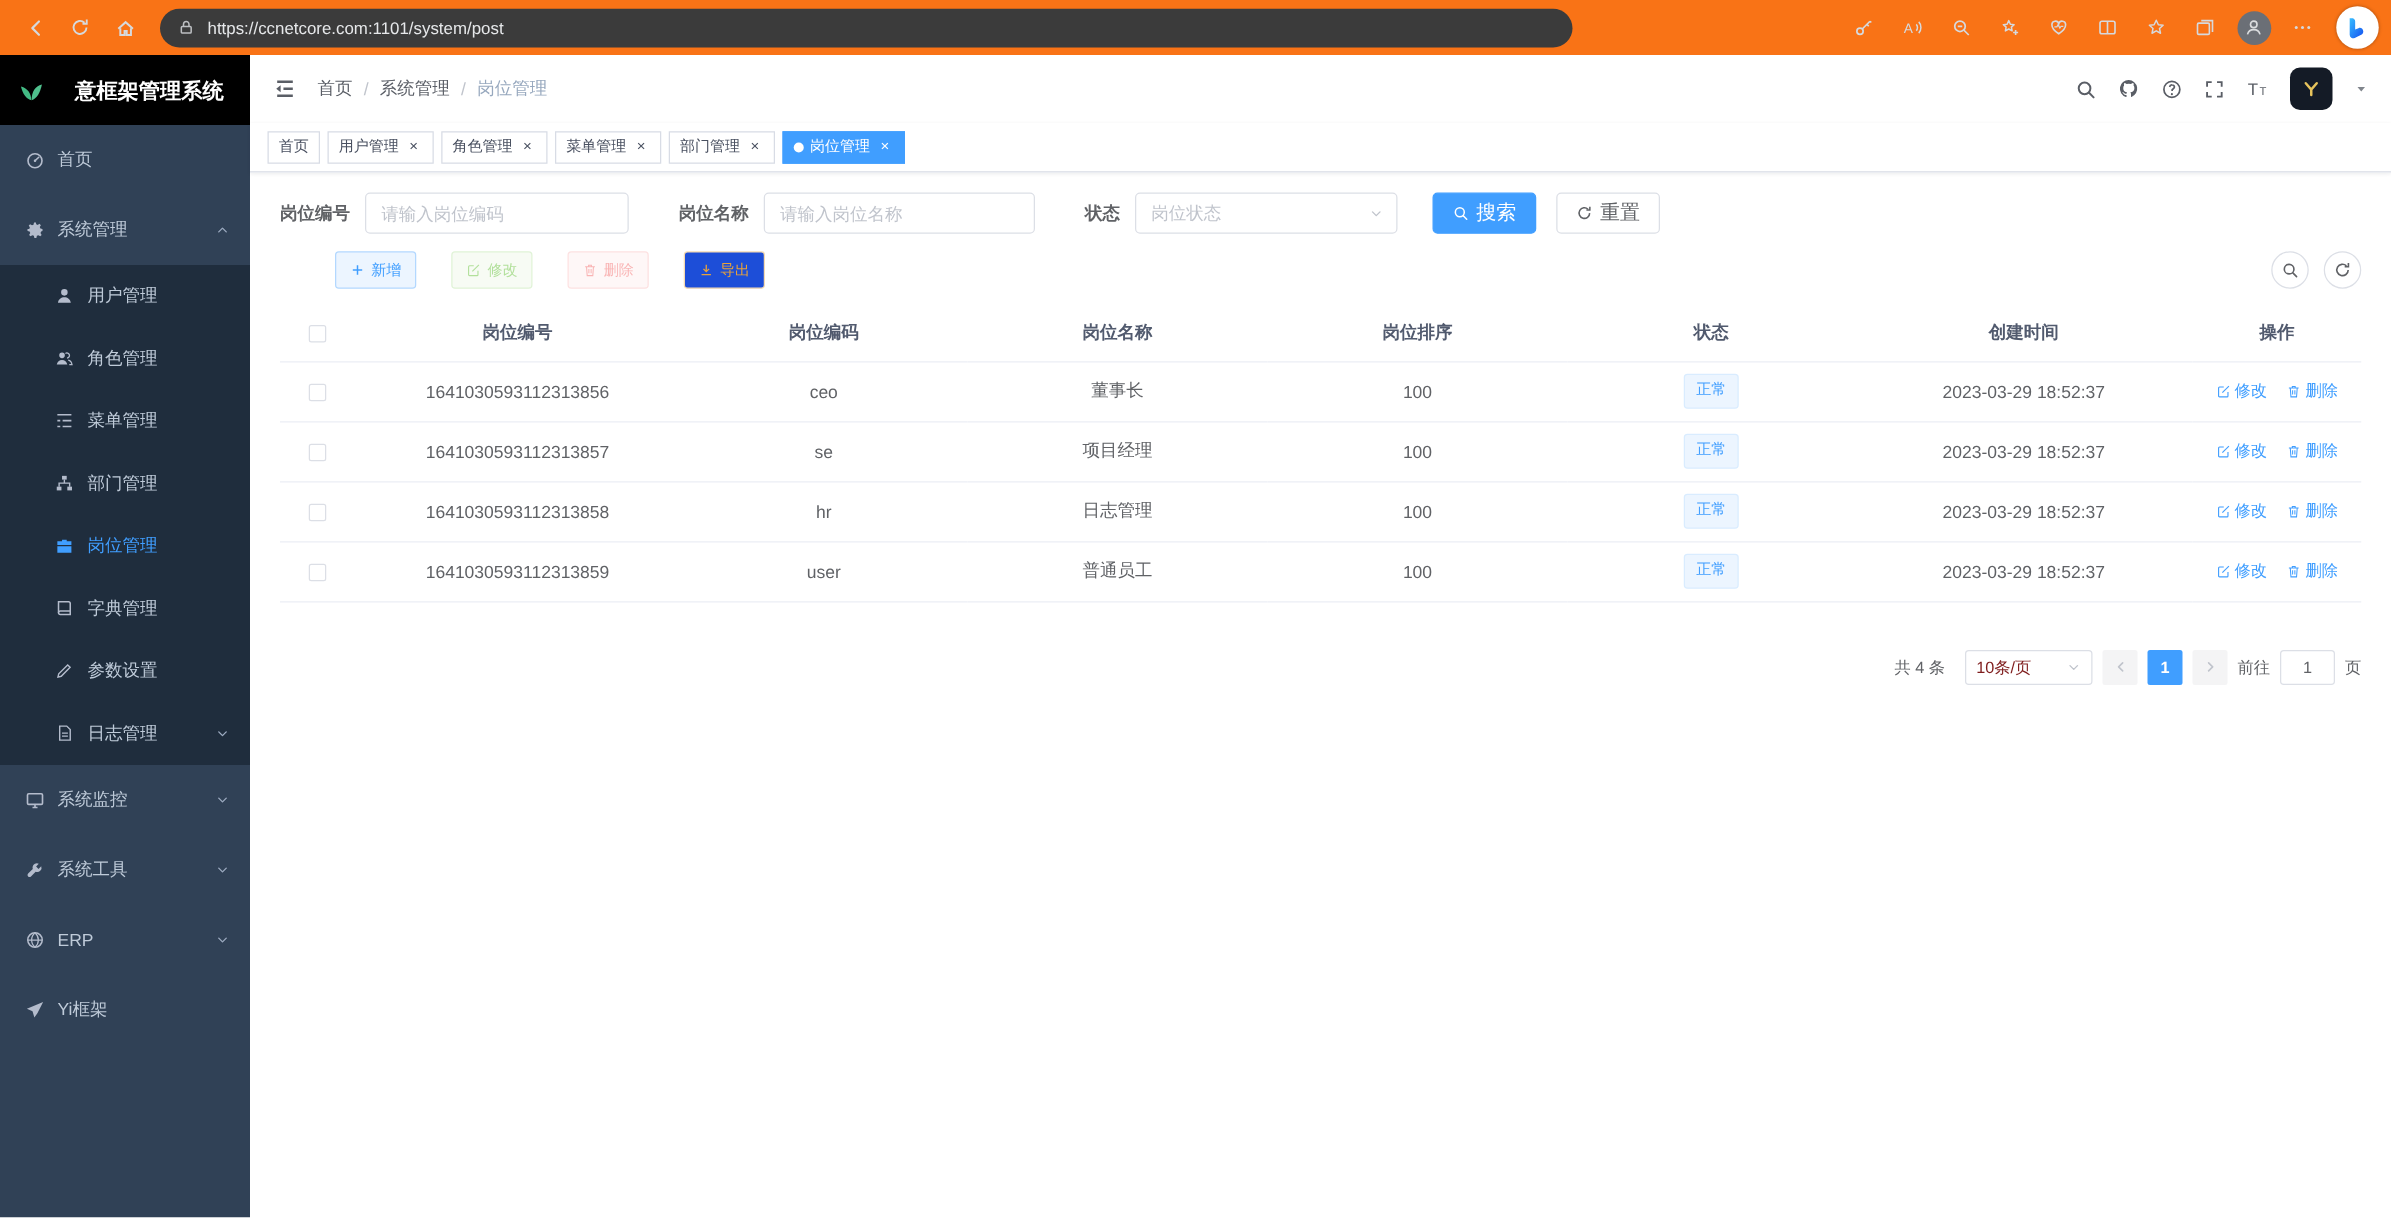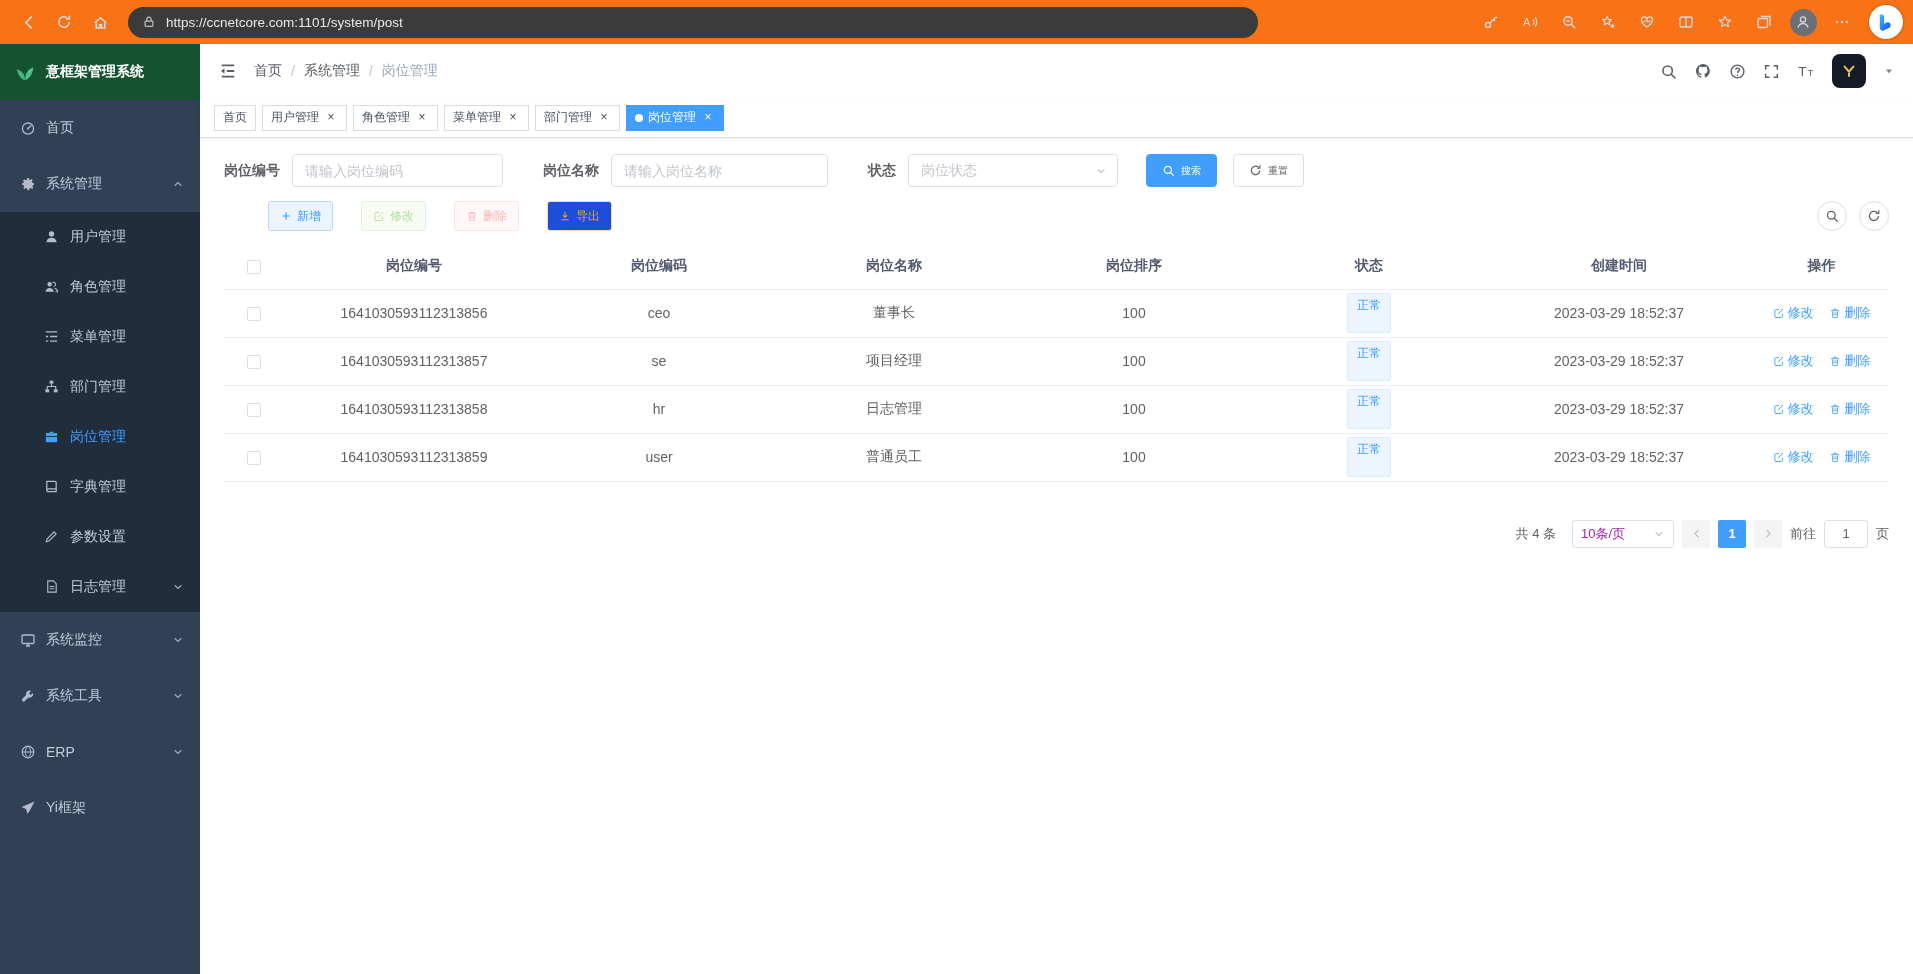--- a/index.html
+++ b/index.html
@@ -13,21 +13,21 @@
   .address-bar { width:1130px; height:31px; background:#3b3b3b; border-radius:16px; display:flex; align-items:center; gap:10px; padding:0 14px; margin:0 10px; color:#e6e8ea; font-size:13.5px; cursor:text; }
   .addr-icon { color:#bdbfc2; display:flex; }
   .browser-actions { display:flex; align-items:center; gap:5px; margin-left:auto; }
   .tool-btn { width:34px; height:34px; border-radius:6px; display:flex; align-items:center; justify-content:center; color:#d6d9dd; cursor:pointer; }
   .profile-avatar { width:27px; height:27px; border-radius:50%; background:#6b6f76; display:flex; align-items:center; justify-content:center; color:#dadcde; cursor:pointer; }
   .bing-btn { width:34px; height:34px; border-radius:50%; background:#fff; display:flex; align-items:center; justify-content:center; margin-left:5px; cursor:pointer; box-shadow:0 0 3px rgba(0,0,0,.35); }
 
   
   .app { display:flex; height:930px; }
   .sidebar { width:200px; flex:0 0 auto; background:#304156; color:#bfcbd9; font-size:14px; overflow:hidden; }
-  .logo-row { height:56px; display:flex; align-items:center; gap:10px; padding:0 14px; background:#14532d; color:#fff; font-weight:700; font-size:14px; }
+  .logo-row { height:56px; display:flex; align-items:center; gap:24px; padding:0 14px; background:#000000; color:#fff; font-weight:700; font-size:17px; }
   .menu-item { height:56px; display:flex; align-items:center; gap:10px; padding:0 20px; position:relative; cursor:pointer; }
   .mi-icon { width:16px; height:16px; display:flex; color:#b4bccc; }
   .submenu { background:#1f2d3d; }
   .submenu .menu-item { height:50px; padding-left:44px; }
   .menu-item.active { color:#409eff; }
   .menu-item.active .mi-icon { color:#409eff; }
   .chev { position:absolute; right:16px; color:#9aa9bf; }
 
   main { flex:1; display:flex; flex-direction:column; min-width:0; background:#fff; }
   .app-header { height:54px; display:flex; align-items:center; padding:0 18px; gap:16px; }
@@ -48,45 +48,45 @@
   .tab .close { font-size:12px; width:14px; height:14px; line-height:13px; text-align:center; border-radius:50%; cursor:pointer; }
 
   .content { padding:16px 24px 0; flex:1; }
 
   .filter-row { display:flex; align-items:center; margin-bottom:14px; font-size:14px; }
   .grp { display:flex; align-items:center; margin-right:40px; }
   .f-label { font-weight:700; color:#606266; margin-right:12px; white-space:nowrap; }
   .f-input { height:33px; border:1px solid #dcdfe6; border-radius:4px; padding:0 12px; font-size:14px; color:#606266; width:211px; outline:none; font-family:inherit; }
   .f-input::placeholder { color:#c0c4cc; }
   .f-select { width:210px; height:33px; border:1px solid #dcdfe6; border-radius:4px; display:flex; align-items:center; justify-content:space-between; padding:0 10px 0 12px; color:#c0c4cc; font-size:14px; cursor:pointer; background:#fff; }
-  .btn { height:33px; border-radius:4px; display:inline-flex; align-items:center; gap:6px; padding:13px 15px; font-size:10px; cursor:pointer; border:1px solid #dcdfe6; background:#fff; color:#606266; white-space:nowrap; }
+  .btn { height:33px; border-radius:4px; display:inline-flex; align-items:center; gap:6px; padding:13px 15px; font-size:16px; cursor:pointer; border:1px solid #dcdfe6; background:#fff; color:#606266; white-space:nowrap; }
   .btn-primary { background:#409eff; border-color:#409eff; color:#fff; }
   .ml28 { margin-left:28px; } .ml16 { margin-left:16px;justify-content:space-between; }
 
   .toolbar-row { display:flex; align-items:center; margin-bottom:12px;padding-left:44px; }
   .tbtn { height:30px; border-radius:3px; display:inline-flex; align-items:center; gap:5px; padding:0 11px; font-size:12px; cursor:pointer; border:1px solid; white-space:nowrap; }
   .tbtn + .tbtn { margin-left:28px; }
   .tbtn-add { color:#409eff; background:#ecf5ff; border-color:#b3d8ff; }
   .tbtn-edit { color:#67c23a; background:#f0f9eb; border-color:#c2e7b0; opacity:.5; cursor:not-allowed; }
   .tbtn-del { color:#f56c6c; background:#fef0f0; border-color:#fbc4c4; opacity:.5; cursor:not-allowed; }
   .tbtn-exp { color:#e6a23c; background:#1d4ed8; border-color:#f5dab1; }
   .tool-circles { margin-left:auto; display:flex; gap:12px; }
   .circle-btn { width:30px; height:30px; border-radius:50%; border:1px solid #dcdfe6; color:#606266; display:flex; align-items:center; justify-content:center; background:#fff; cursor:pointer; }
 
   table { width:100%; border-collapse:collapse; font-size:14px; color:#606266; table-layout:fixed; }
   thead th { height:46px; font-weight:700; color:#515a6e; border-bottom:1px solid #ebeef5; text-align:center; }
   tbody td { height:48px; border-bottom:1px solid #ebeef5; text-align:center; overflow:hidden; white-space:nowrap; }
   .checkbox { width:14px; height:14px; border:1px solid #dcdfe6; border-radius:2px; display:inline-block; background:#fff; cursor:pointer; vertical-align:middle; }
-  .tag { display:inline-block; padding:0 9px; height:40px; line-height:22px; border:1px solid #d9ecff; background:#ecf5ff; color:#409eff; border-radius:3px; font-size:12px; }
+  .tag { display:inline-block; padding:0 9px; height:28px; line-height:22px; border:1px solid #d9ecff; background:#ecf5ff; color:#409eff; border-radius:3px; font-size:12px; }
   .link { color:#409eff; display:inline-flex; align-items:center; gap:3px; font-size:13px; cursor:pointer; text-decoration:none; }
   .link + .link { margin-left:12px; }
 
   .pagination { display:flex; align-items:center; justify-content:flex-end; margin-top:38px; font-size:13px; color:#606266; gap:8px; }
   .pg-total { margin-right:8px; }
-  .pg-size { width:102px; height:28px; border:1px solid #dcdfe6; border-radius:3px; display:flex; align-items:center; justify-content:space-between; padding:0 8px; cursor:pointer; color:#a21caf; background:#fff; }
+  .pg-size { width:102px; height:28px; border:1px solid #dcdfe6; border-radius:3px; display:flex; align-items:center; justify-content:space-between; padding:0 8px; cursor:pointer; color:#7f1d1d; background:#fff; }
   .pg-btn { width:28px; height:28px; border-radius:2px; background:#f4f4f5; color:#c0c4cc; display:flex; align-items:center; justify-content:center; cursor:pointer; }
   .pg-page { width:28px; height:28px; border-radius:2px; background:#409eff; color:#fff; display:flex; align-items:center; justify-content:center; font-weight:700; cursor:pointer; }
   .pg-goto-input { width:44px; height:28px; border:1px solid #dcdfe6; border-radius:3px; text-align:center; font-size:13px; color:#606266; outline:none; font-family:inherit; }
 </style>
 </head>
 <body>
 
 <svg width="0" height="0" style="position:absolute">
   <defs>
     <linearGradient id="bgrad" x1="0" y1="0" x2="1" y2="1">

